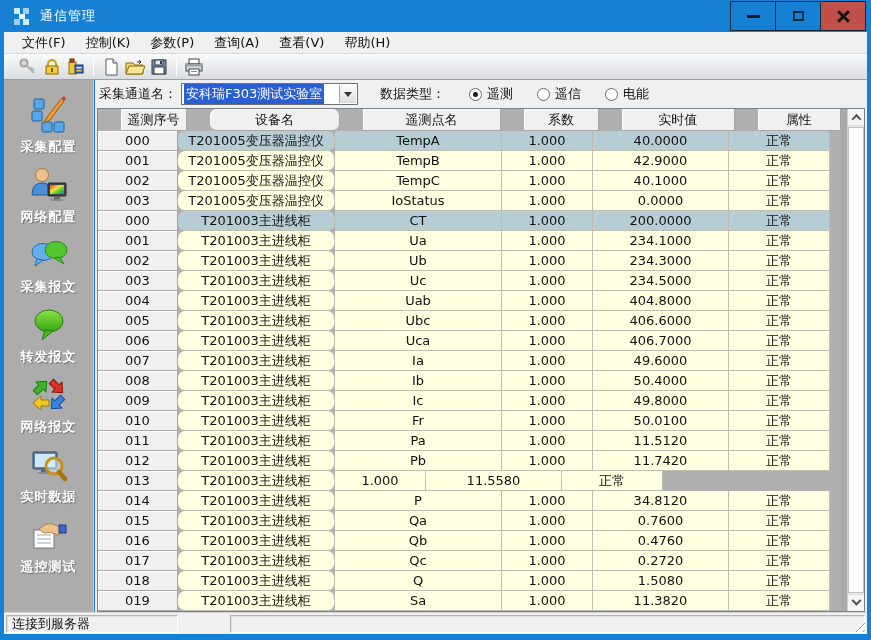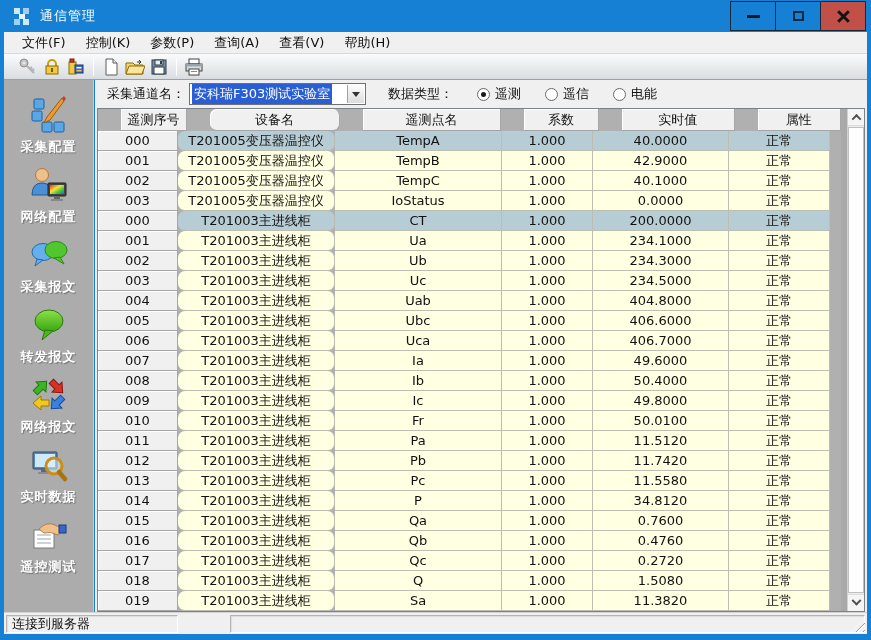--- a/index.html
+++ b/index.html
@@ -41,21 +41,21 @@
   .sidebar { position:absolute; left:4px; top:80px; width:90px; bottom:28px; background:#acacac;
              border-right:1px solid #c8c8c8; display:flex; flex-direction:column; align-items:center;
              padding-top:10px;font-weight:bold; }
   .side-item { width:86px; height:70px; display:flex; flex-direction:column; align-items:center;
                justify-content:center; cursor:default; }
   .side-label { color:#fff; font-size:13px; margin-top:3px; letter-spacing:1px;
                 text-shadow:1px 1px 1px rgba(0,0,0,0.35); }
 
   
   .content { position:absolute; left:95px; top:80px; right:4px; bottom:28px; background:#f0f0f0; }
-  .controls { height:28px; display:flex; align-items:center; padding-left:12px; }
+  .controls { height:28px; display:flex; align-items:center; padding-left:4px; }
   .ctl-label { font-size:13px; color:#111; }
   .combobox { width:177px; height:22px; margin-left:4px; background:#fff; border:1px solid #707070;
               display:flex; align-items:center; position:relative; }
   .combo-text { background:#2a5fd3; color:#fff; font-size:13px; padding:1px 2px; margin-left:2px;
                 white-space:nowrap; overflow:hidden; max-width:152px; }
   .combo-btn { position:absolute; right:1px; top:1px; bottom:1px; width:17px;
                background:linear-gradient(#fdfdfd,#dcdcdc); border-left:1px solid #a0a0a0;
                display:flex; align-items:center; justify-content:center; }
   .caret-down { width:0; height:0; border-left:4px solid transparent; border-right:4px solid transparent;
                 border-top:5px solid #333; }
@@ -463,21 +463,20 @@
               <div class="cell c0">012</div>
               <div class="cell c1">T201003主进线柜</div>
               <div class="cell c2">Pb</div>
               <div class="cell c3">1.000</div>
               <div class="cell c4">11.7420</div>
               <div class="cell c5">正常</div>
             </div>
             <div class="trow">
               <div class="cell c0">013</div>
               <div class="cell c1">T201003主进线柜</div>
-              <div class="cell c2">Pc</div>
               <div class="cell c3">1.000</div>
               <div class="cell c4">11.5580</div>
               <div class="cell c5">正常</div>
             </div>
             <div class="trow">
               <div class="cell c0">014</div>
               <div class="cell c1">T201003主进线柜</div>
               <div class="cell c2">P</div>
               <div class="cell c3">1.000</div>
               <div class="cell c4">34.8120</div>

